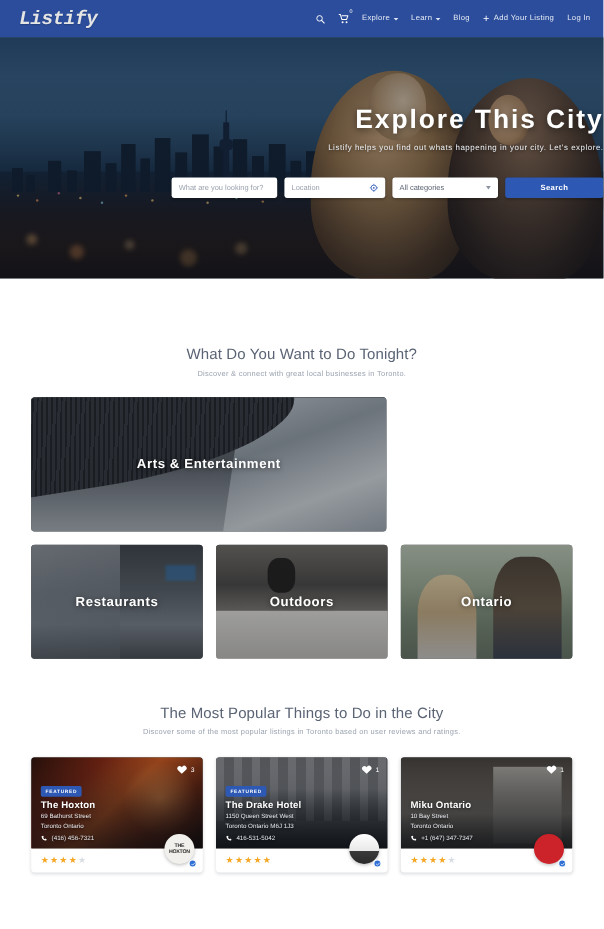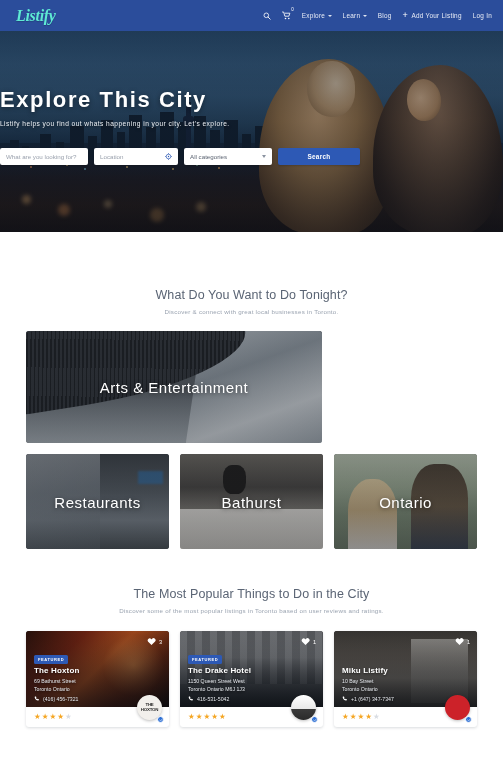--- a/index.html
+++ b/index.html
@@ -17,22 +17,22 @@
   .navbar {
     position: relative;
     height: 31px;
     background: #2b4d9b;
     display: flex;
     align-items: center;
     padding: 0 11px 0 16px;
     z-index: 20;
   }
   .logo {
-    color: #5eead4;
-    font-family: Liberation Serif, serif;
+    color: #e5e5e5;
+    font-family: Liberation Mono, monospace;
     font-style: italic;
     font-weight: bold;
     font-size: 16px;
     letter-spacing: -0.3px;
     text-shadow: 0 1px 1px rgba(0,0,0,.18);
   }
   .nav-right {
     margin-left: auto;
     display: flex;
     align-items: center;
@@ -132,21 +132,21 @@
     border-radius: 48% 52% 46% 50%;
   }
   .hero-scrim {
     position: absolute; inset: 0;
     background: linear-gradient(180deg, rgba(10,22,40,.42) 0%, rgba(10,20,36,.34) 45%, rgba(8,16,30,.5) 100%);
   }
   .hero-content {
     position: relative; z-index: 5;
     height: 100%;
     display: flex; flex-direction: column;
-    align-items: flex-start; justify-content: center;
+    align-items: flex-end; justify-content: center;
     padding-bottom: 12px;
   }
   .hero-title {
     color: #ffffff;
     font-size: 22px;
     font-weight: bold;
     letter-spacing: 1.6px;
     text-shadow: 0 1px 5px rgba(0,0,0,.45);
     white-space: nowrap;
   }
@@ -244,22 +244,22 @@
   .tile-img { position: absolute; inset: 0; }
   .tile-shade {
     position: absolute; inset: 0;
     background: linear-gradient(180deg, rgba(20,24,30,.30) 0%, rgba(18,22,28,.38) 100%);
   }
   .tile-label {
     position: absolute;
     top: 50%; left: 50%;
     transform: translate(-50%,-50%);
     color: #fff;
-    font-size: 15px;
-    font-weight: normal;
+    font-size: 11px;
+    font-weight: bold;
     letter-spacing: .5px;
     text-shadow: 0 1px 4px rgba(0,0,0,.55);
     white-space: nowrap;
   }
 
   
   .art-arts {
     background:
       linear-gradient(115deg, rgba(255,255,255,.10) 0 2px, transparent 2px 14px),
       linear-gradient(180deg,#3a3f45 0%, #4d5359 30%, #6f767d 60%, #b4bcc2 100%);
@@ -603,21 +603,21 @@
 
   <div class="cat-grid-bottom">
     <div class="tile tile-third">
       <div class="tile-img art-rest"></div>
       <div class="tile-shade"></div>
       <div class="tile-label">Restaurants</div>
     </div>
     <div class="tile tile-third">
       <div class="tile-img art-night"></div>
       <div class="tile-shade"></div>
-      <div class="tile-label">Bathurst</div>
+      <div class="tile-label">Outdoors</div>
     </div>
     <div class="tile tile-third">
       <div class="tile-img art-out"></div>
       <div class="tile-shade"></div>
       <div class="tile-label">Ontario</div>
     </div>
   </div>
 </div>
 
 <div class="section" style="padding-top:38px">
@@ -716,21 +716,21 @@
       <div class="card-media">
         <div class="media-img m3"></div>
         <div class="media-scrim"></div>
         <div class="fav">
           <svg width="9" height="9" viewBox="0 0 20 20">
             <path d="M10 17.5 2.6 10.3a4.4 4.4 0 0 1 6.2-6.2l1.2 1.2 1.2-1.2a4.4 4.4 0 1 1 6.2 6.2z" fill="#fff"></path>
           </svg>
           <span class="fav-count">1</span>
         </div>
         <div class="card-info">
-          <div class="card-title">Miku Listify</div>
+          <div class="card-title">Miku Ontario</div>
           <div class="card-addr">10 Bay Street</div>
           <div class="card-addr">Toronto Ontario</div>
           <div class="card-phone">
             <svg width="6" height="6" viewBox="0 0 16 16" fill="#fff">
               <path d="M3 1.6 5.2 1l1.5 3.2-1.5 1.1c.6 1.6 2 3 3.6 3.6l1.1-1.5L13 8.8l-.6 2.2c-.2.7-.9 1.1-1.6 1C6.1 11.4 2.4 7.7 1.8 3.2c-.1-.7.4-1.4 1.2-1.6z"></path>
             </svg>
             <span>+1 (647) 347-7347</span>
           </div>
         </div>
       </div>

